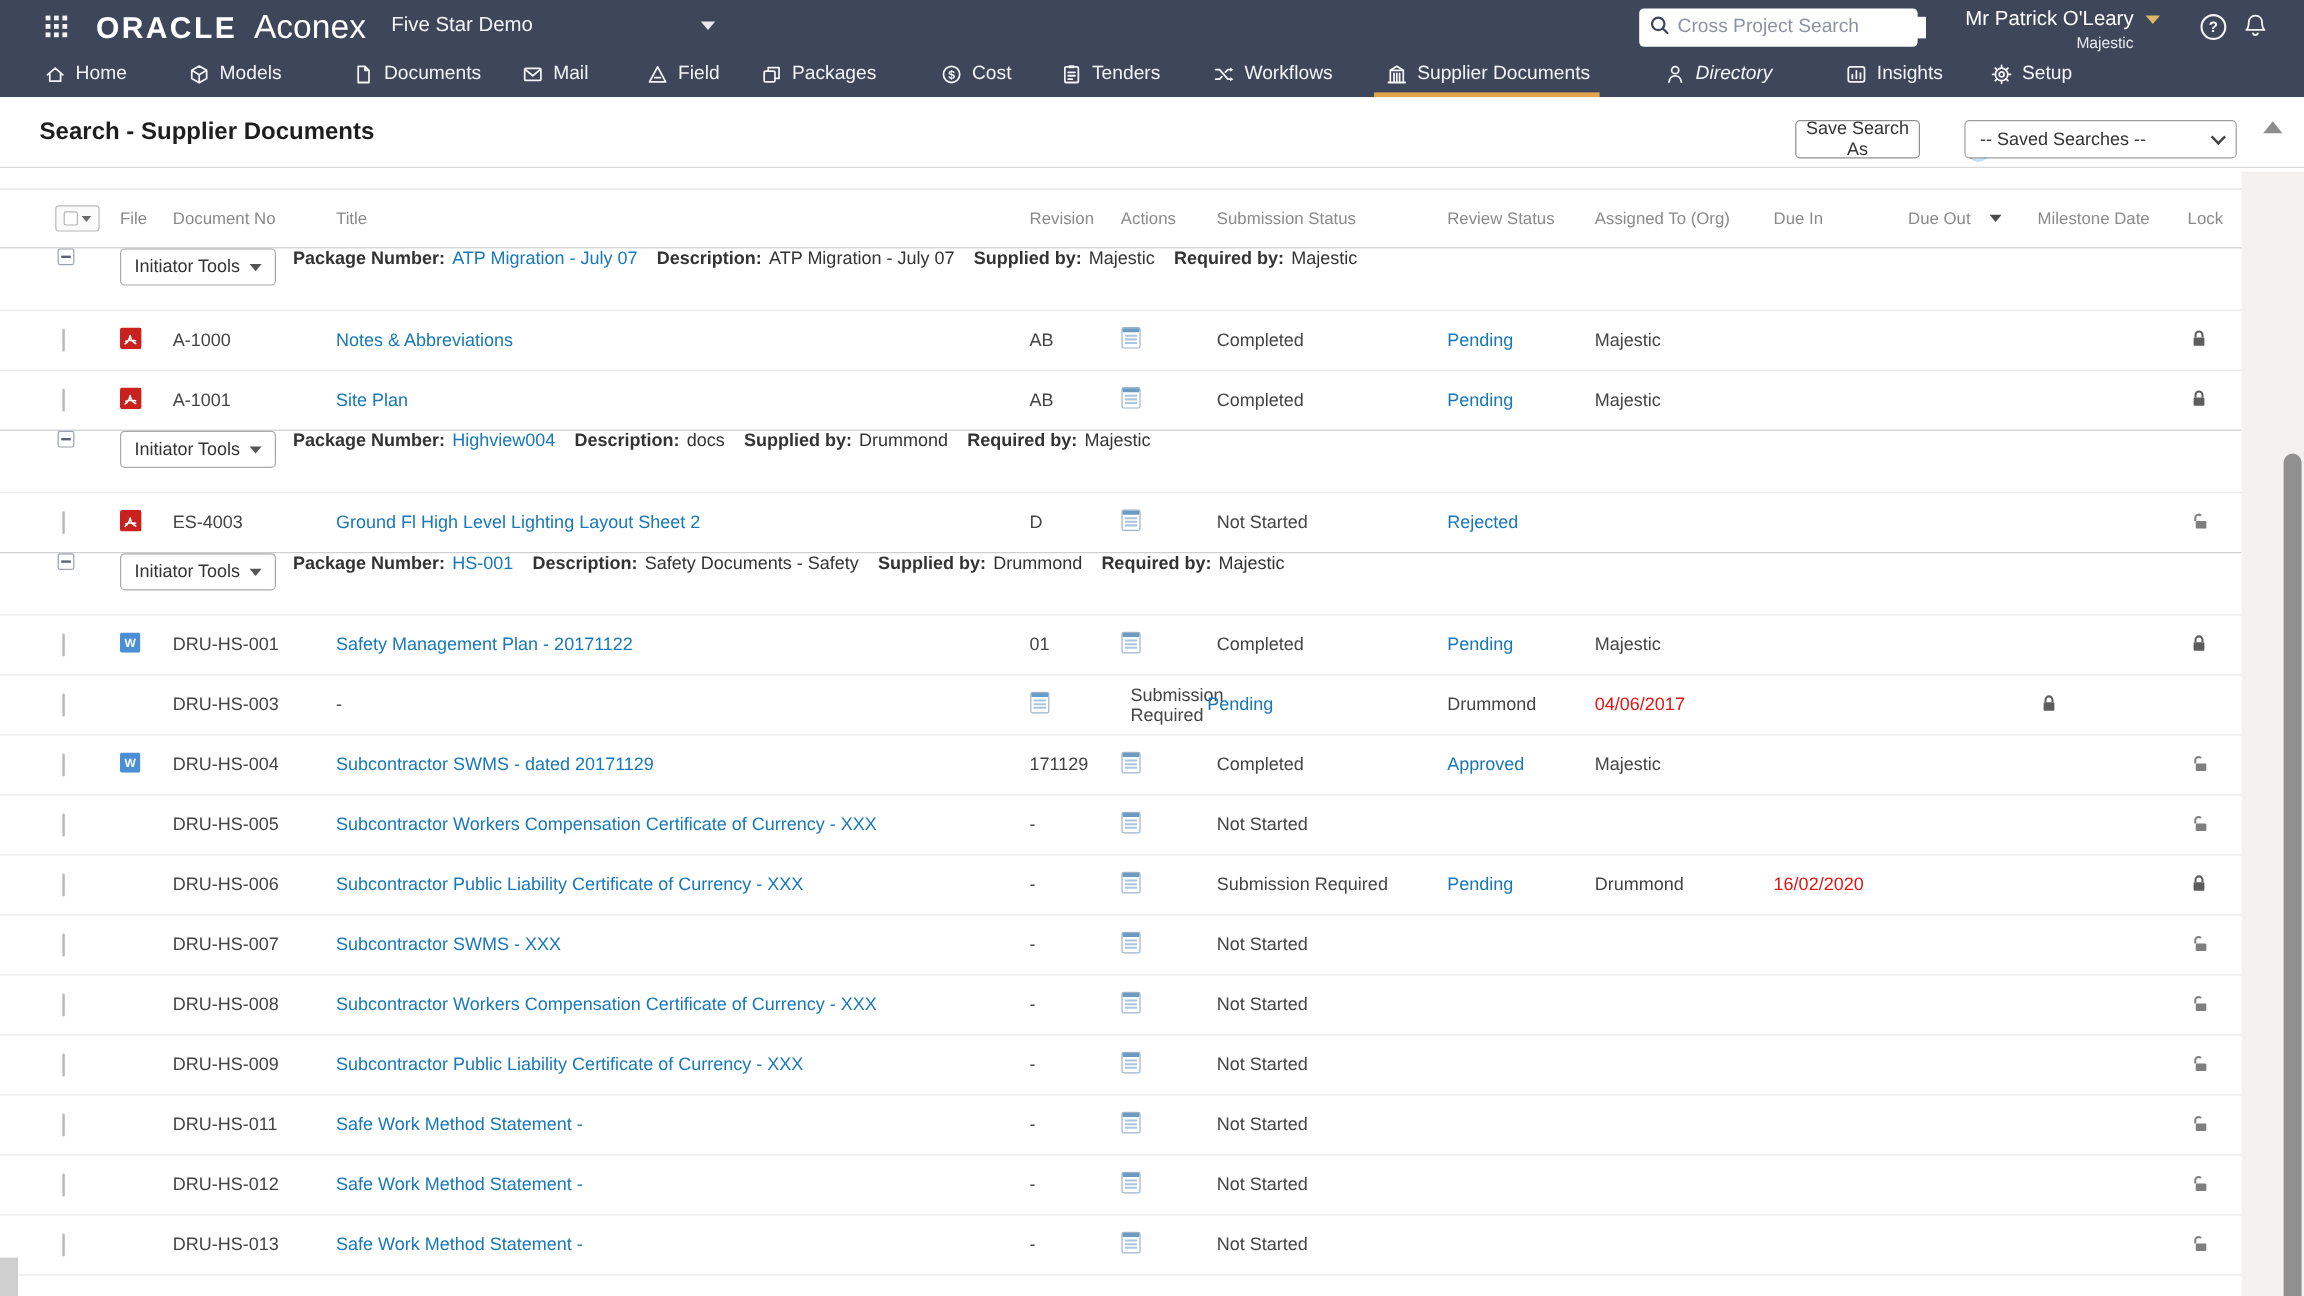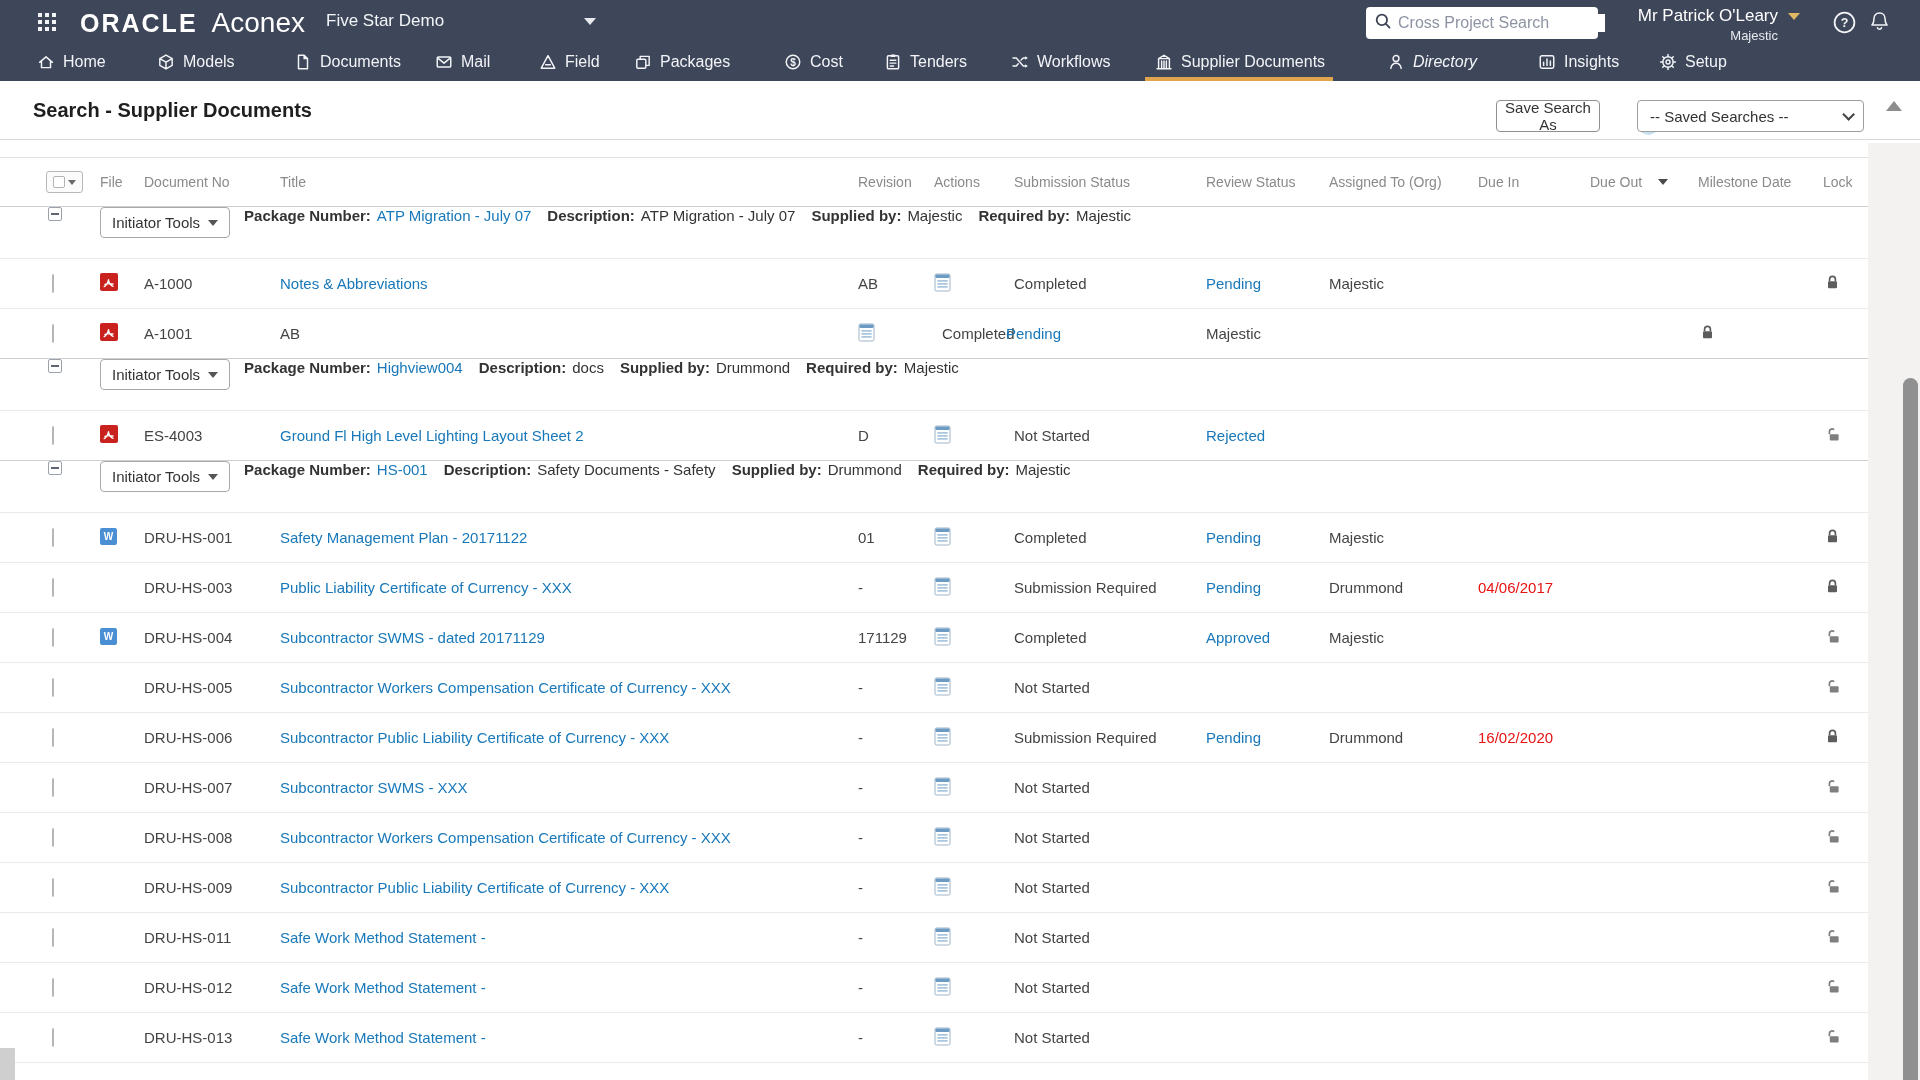--- a/index.html
+++ b/index.html
@@ -317,20 +317,21 @@
         </div>
         <div class="trow data-row">
           <div class="cell "><span class="cb"></span></div>
           <div class="cell file-cell"><span class="icon">
               <svg width="18" height="18" viewBox="0 0 18 18">
                 <rect width="18" height="18" rx="2" fill="#c9211e"></rect>
                 <path d="M4.2 13.6c2-1.2 3.6-3.7 4.3-7M8.5 6.6c.4 3 1.9 5.7 4.6 6.7M4.9 11.4c2.8-.9 5.9-1 8.1-.4" fill="none" stroke="#fff" stroke-width="1.3" stroke-linecap="round"></path>
               </svg>
             </span></div>
           <div class="cell "><span>A-1001</span></div>
+          <div class="cell "><span class="link">Site Plan</span></div>
           <div class="cell "><span>AB</span></div>
           <div class="cell "><span class="icon">
               <svg width="17" height="19" viewBox="0 0 17 19">
                 <rect x="1" y="1" width="15" height="17" rx="1.5" fill="#fff" stroke="#9db3c8"></rect>
                 <rect x="1.5" y="1.5" width="14" height="3.4" rx="1" fill="#6b9bc3"></rect>
                 <path d="M3.4 7.8h10.2M3.4 10.8h10.2M3.4 13.8h10.2" stroke="#a9c6de" stroke-width="1.7"></path>
               </svg>
             </span></div>
           <div class="cell pad8"><span>Completed</span></div>
           <div class="cell "><span class="link">Pending</span></div>
@@ -424,21 +425,20 @@
               <svg width="15" height="16" viewBox="0 0 15 16">
                 <path d="M4.6 7.2V5.2a2.9 2.9 0 0 1 5.8 0v2" fill="none" stroke="#5d5d5d" stroke-width="1.7"></path>
                 <rect x="3" y="7.2" width="9" height="7" rx="1" fill="#5d5d5d"></rect>
               </svg>
             </span></div>
         </div>
         <div class="trow data-row">
           <div class="cell "><span class="cb"></span></div>
           <div class="cell file-cell"></div>
           <div class="cell "><span>DRU-HS-003</span></div>
-          <div class="cell "><span class="link">Public Liability Certificate of Currency - XXX</span></div>
           <div class="cell "><span>-</span></div>
           <div class="cell "><span class="icon">
               <svg width="17" height="19" viewBox="0 0 17 19">
                 <rect x="1" y="1" width="15" height="17" rx="1.5" fill="#fff" stroke="#9db3c8"></rect>
                 <rect x="1.5" y="1.5" width="14" height="3.4" rx="1" fill="#6b9bc3"></rect>
                 <path d="M3.4 7.8h10.2M3.4 10.8h10.2M3.4 13.8h10.2" stroke="#a9c6de" stroke-width="1.7"></path>
               </svg>
             </span></div>
           <div class="cell pad8"><span>Submission Required</span></div>
           <div class="cell "><span class="link">Pending</span></div>

